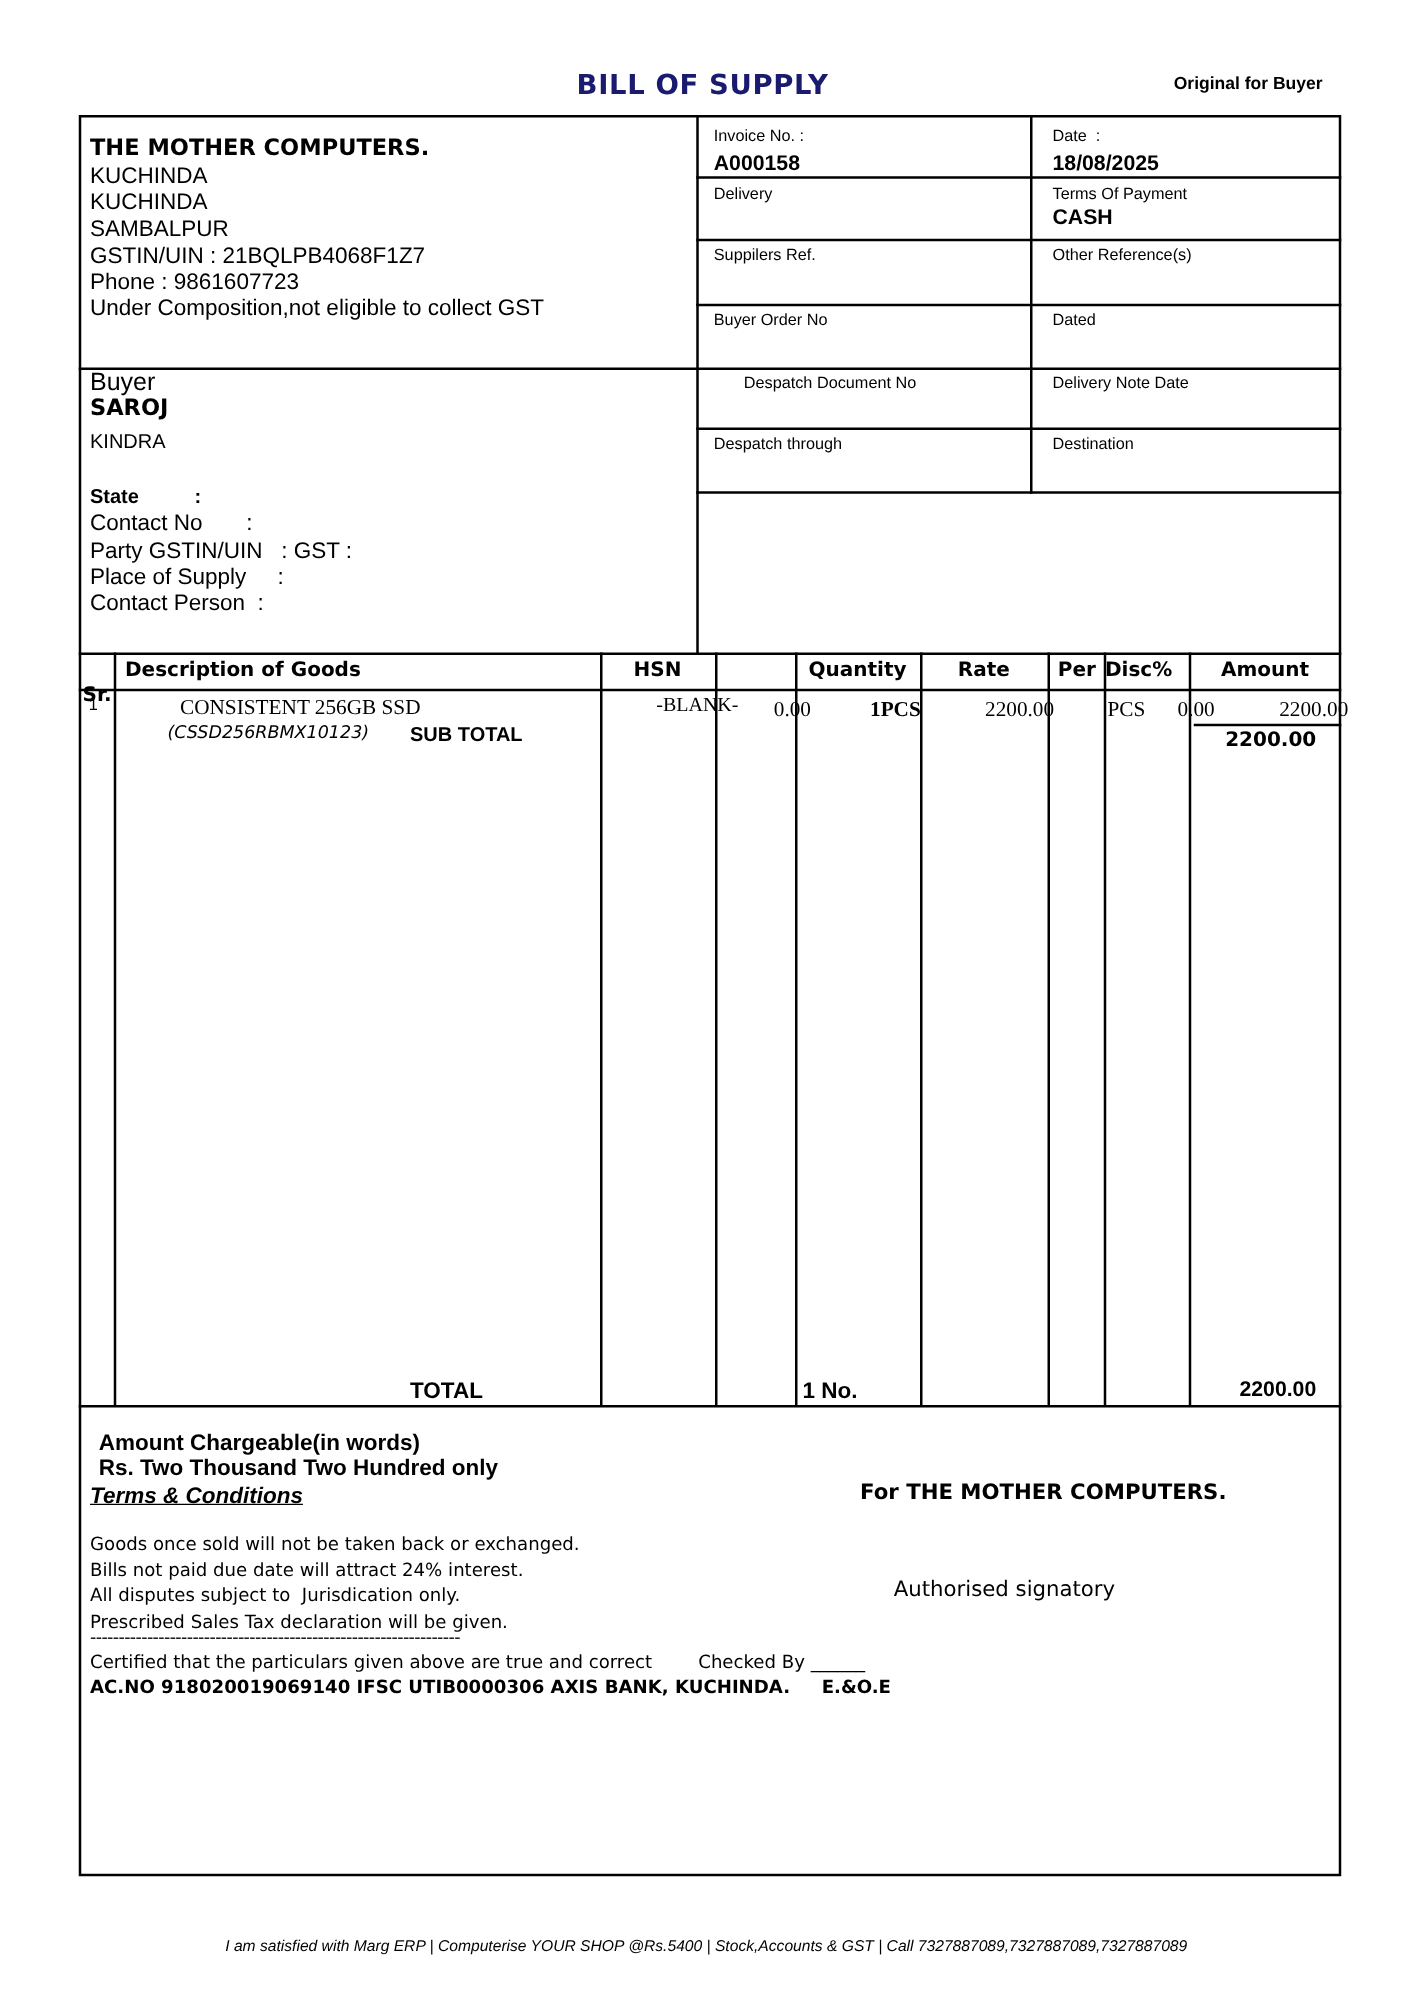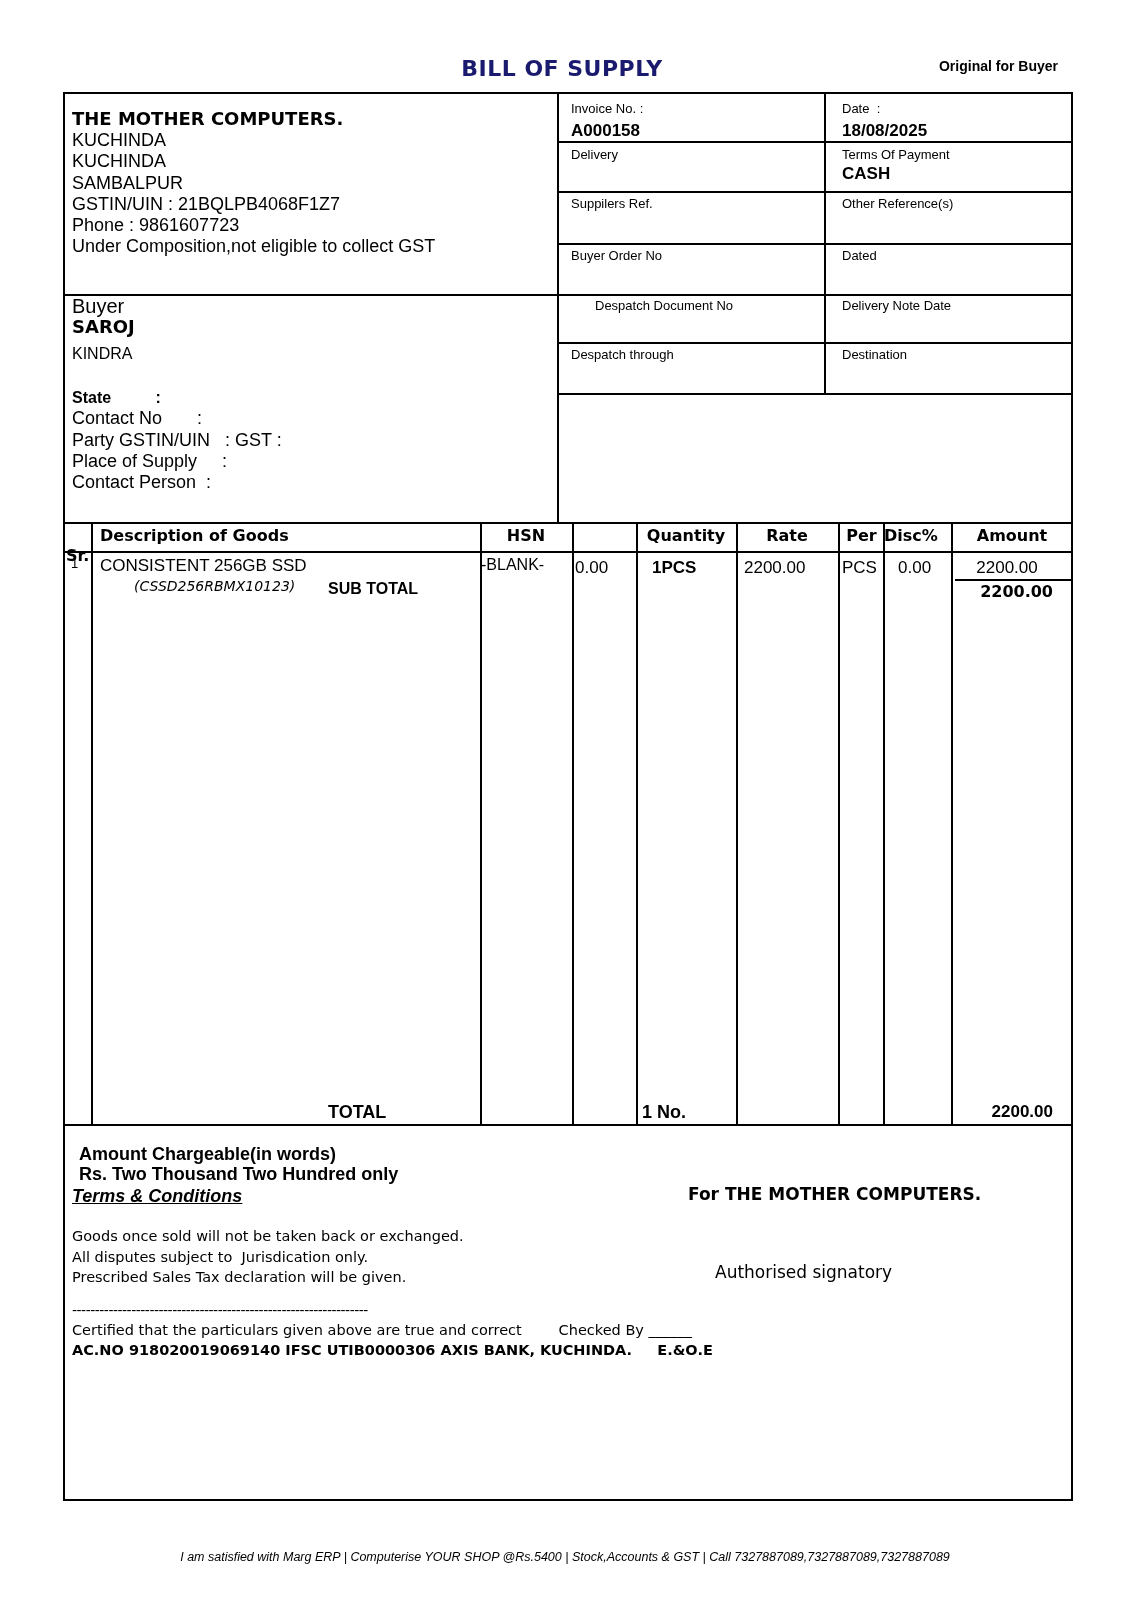--- a/index.html
+++ b/index.html
@@ -15,21 +15,21 @@
   .seller-name { left:72px; top:108px; font-family:"DejaVu Sans", sans-serif; font-weight:bold; font-size:18px; }
   .seller-lines { left:72px; top:130px; font-size:18px; line-height:21.3px; }
   .lbl { font-size:13px; }
   .val { font-size:17px; font-weight:bold; }
   .buyer-head { left:72px; top:296px; font-size:20px; line-height:20px; }
   .buyer-name { left:72px; top:316px; font-family:"DejaVu Sans", sans-serif; font-weight:bold; font-size:18px; }
   .buyer-addr { left:72px; top:345px; font-size:16px; }
   .buyer-fields { left:72px; top:387px; font-size:18px; line-height:21.3px; }
   .buyer-fields .row { display:flex; white-space:pre; }
   .th { font-family:"DejaVu Sans", sans-serif; font-weight:bold; font-size:16px; top:526px; }
-  .td { font-family:Liberation Sans, sans-serif; font-size:17px; top:556px; }
+  .td { font-family:Liberation Serif, serif; font-size:17px; top:556px;margin-left:44px; }
   .words { left:79px; top:1144px; font-weight:bold; font-size:18px; line-height:20px; }
   .terms-title { left:72px; top:1186px; font-weight:bold; font-style:italic; font-size:18px; text-decoration:underline; }
   .terms { left:72px; top:1226px; font-family:"DejaVu Sans", sans-serif; font-size:14.5px; line-height:20.5px; }
   .for-co { left:688px; top:1184px; font-family:"DejaVu Sans", sans-serif; font-weight:bold; font-size:17px; }
   .auth { left:715px; top:1262px; font-family:"DejaVu Sans", sans-serif; font-size:17px; }
   .dashes { left:72px; top:1302px; font-family:"DejaVu Sans", sans-serif; font-size:14px; letter-spacing:-0.5px; }
   .certified { left:72px; top:1322px; font-family:"DejaVu Sans", sans-serif; font-size:14.5px; white-space:pre; }
   .bank { left:72px; top:1342px; font-family:"DejaVu Sans", sans-serif; font-weight:bold; font-size:14.5px; white-space:pre; }
   .footer { left:0; width:1130px; top:1550px; text-align:center; font-style:italic; font-size:12.5px; }
 </style>
@@ -131,20 +131,21 @@
 <div class="abs" style="left:642px; top:1102px; font-weight:bold; font-size:18px;">1 No.</div>
 <div class="abs" style="left:951px; width:102px; top:1102px; text-align:right; font-weight:bold; font-size:17px;">2200.00</div>
 
 <div class="abs words">
   <div>Amount Chargeable(in words)</div>
   <div>Rs. Two Thousand Two Hundred only</div>
 </div>
 <div class="abs terms-title">Terms &amp; Conditions</div>
 <div class="abs terms">
   <div>Goods once sold will not be taken back or exchanged.</div>
+  <div>Bills not paid due date will attract 24% interest.</div>
   <div style="white-space:pre;">All disputes subject to  Jurisdication only.</div>
   <div>Prescribed Sales Tax declaration will be given.</div>
 </div>
 <div class="abs for-co">For THE MOTHER COMPUTERS.</div>
 <div class="abs auth">Authorised signatory</div>
 <div class="abs dashes">-----------------------------------------------------------------</div>
 <div class="abs certified">Certified that the particulars given above are true and correct        Checked By ______</div>
 <div class="abs bank">AC.NO 918020019069140 IFSC UTIB0000306 AXIS BANK, KUCHINDA.     E.&amp;O.E</div>
 
 <div class="abs footer">I am satisfied with Marg ERP | Computerise YOUR SHOP @Rs.5400 | Stock,Accounts &amp; GST | Call 7327887089,7327887089,7327887089</div>

